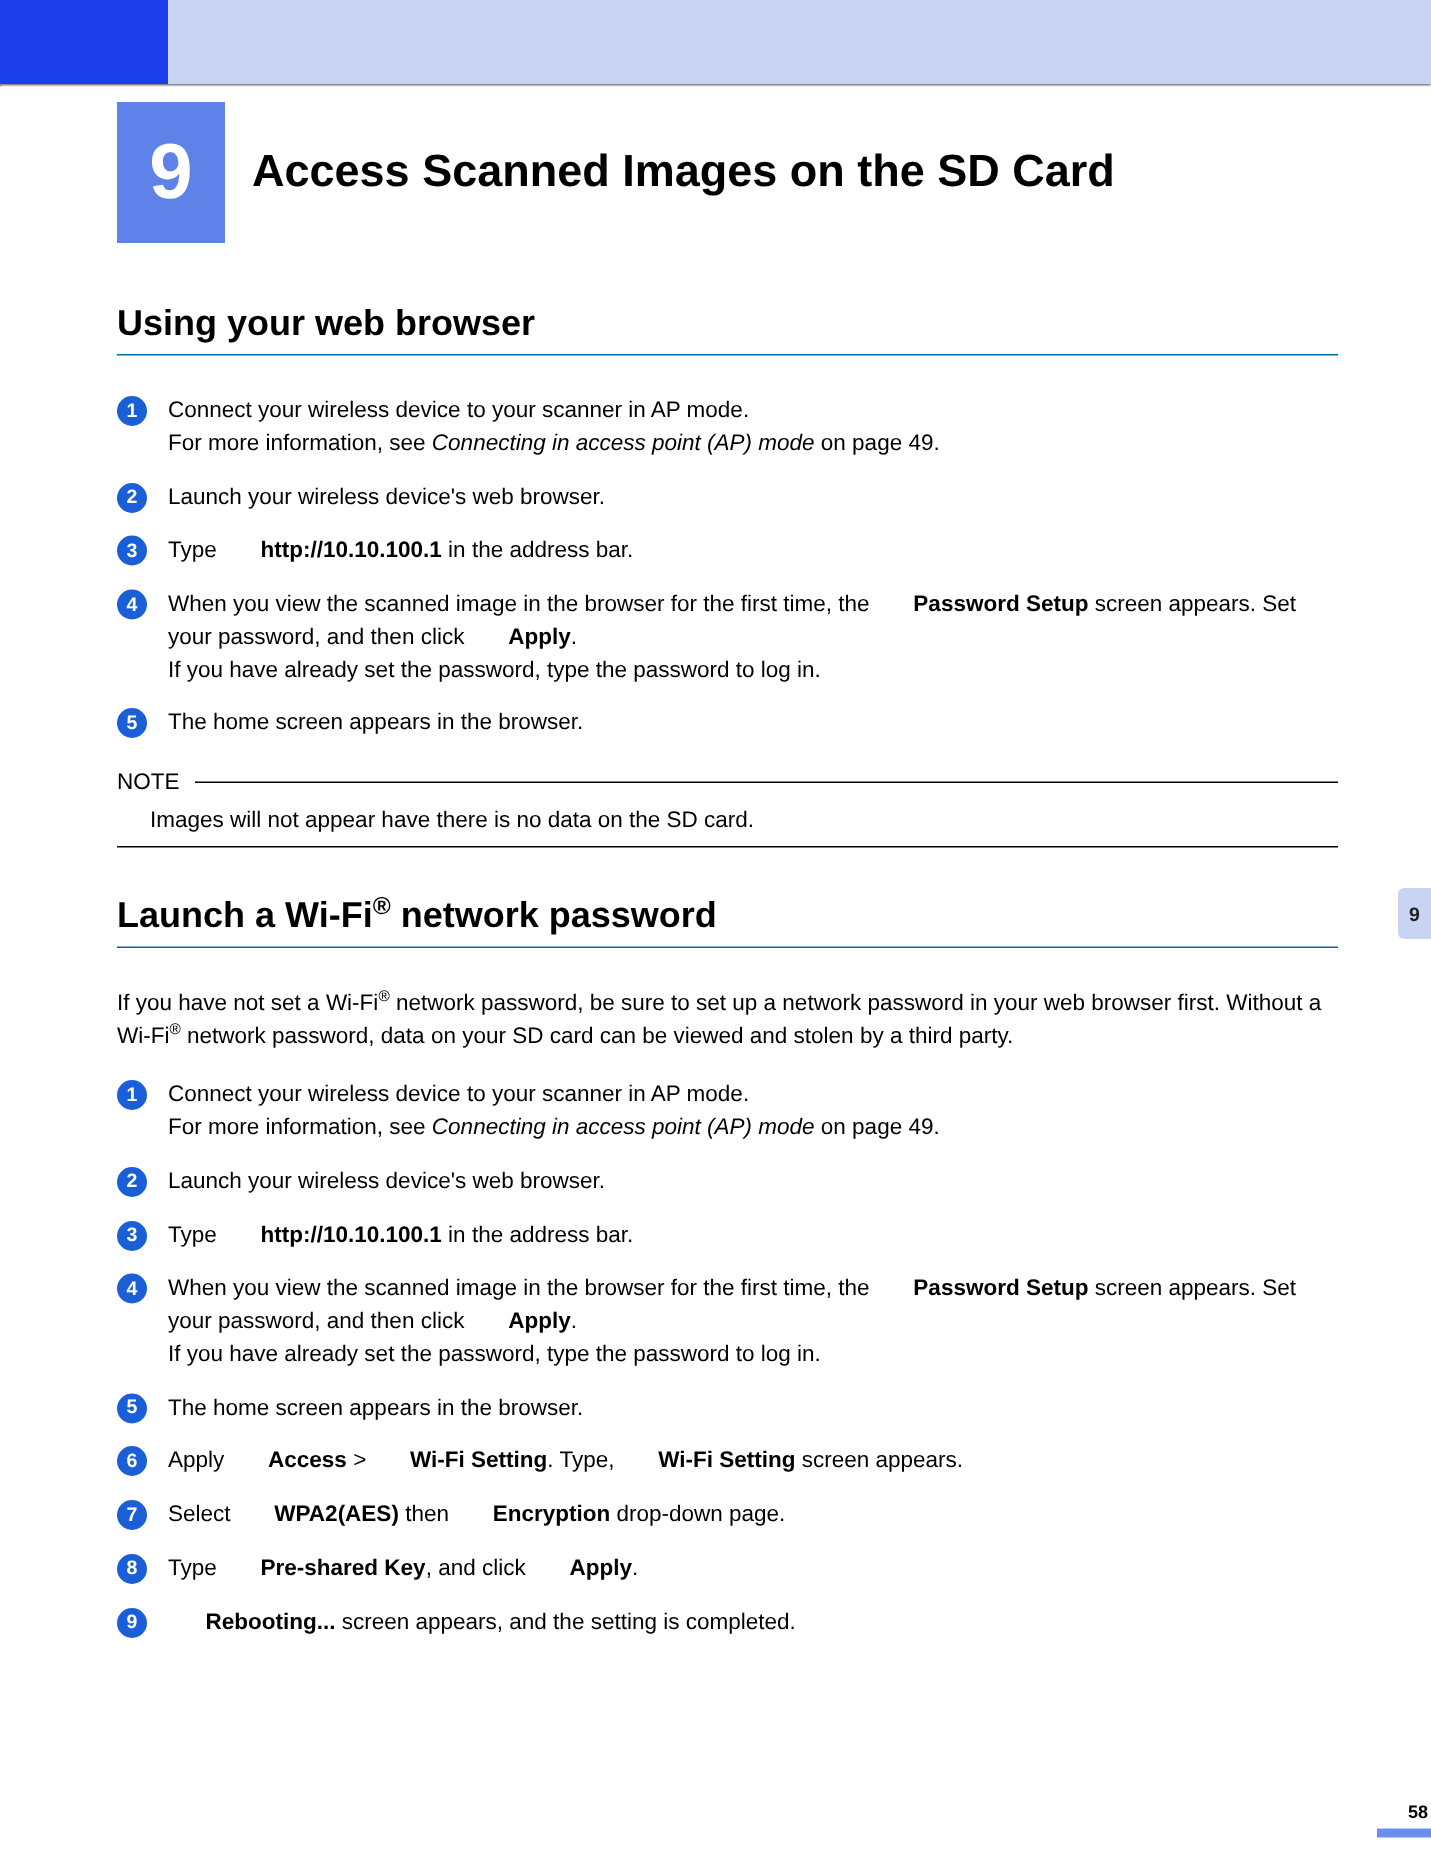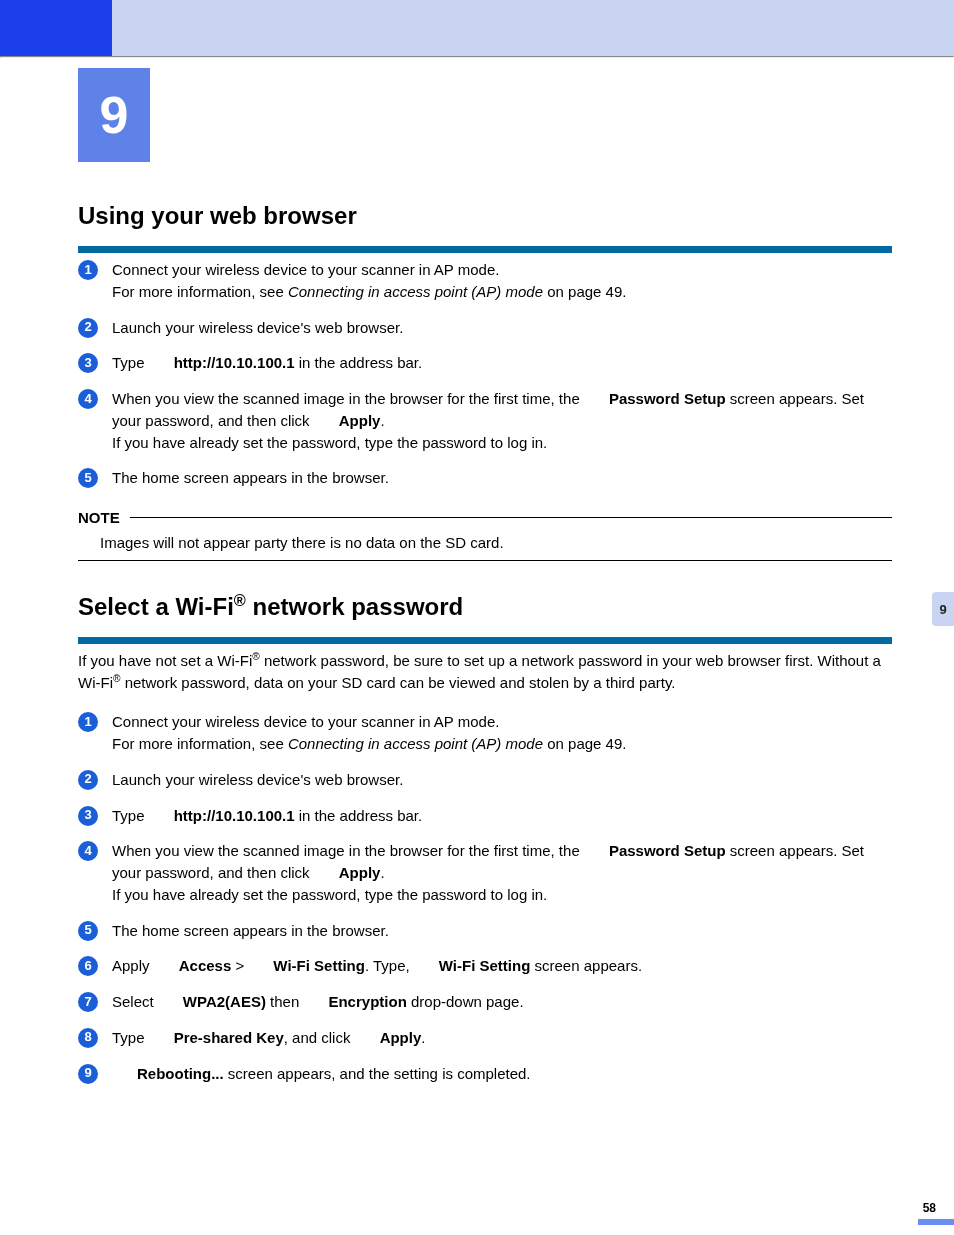--- a/index.html
+++ b/index.html
@@ -22,70 +22,71 @@
     width: 72px; height: 94px; background: #5f82e8; color: #fff;
     display: flex; align-items: center; justify-content: center;
     font-size: 52px; font-weight: bold; margin-right: 18px;
     font-family: Arial, sans-serif;
   }
   .chapter-title { font-size: 30px; font-weight: bold; flex: 1; }
 
   .section { margin-top: 40px; }
   .section-heading {
     font-size: 24px; font-weight: bold;
-    border-bottom: 7px solid #0369a1;
-    padding-bottom: 16px;
-    margin-bottom: 6px;
+    border-bottom: 1px solid #0369a1;
+    padding-bottom: 6px;
+    margin-bottom: 26px;
   }
   .section-intro { font-size: 15px; line-height: 1.45; margin-bottom: 18px; }
 
   .step { display: flex; margin-bottom: 14px; font-size: 15px; line-height: 1.45; }
   .step-bullet {
     width: 20px; height: 20px; background: #1b5fd8; color: #fff;
     border-radius: 50%; font-size: 13px; font-weight: bold;
     display: flex; align-items: center; justify-content: center;
     flex-shrink: 0; margin-right: 14px; margin-top: 1px;
     font-family: Arial, sans-serif;
   }
   .step-body { flex: 1; }
   .step-body .it { font-style: italic; }
   .step-body .bd { font-weight: bold; padding-left: 25px; }
 
   .note-block { margin: 20px 0 30px 0; }
   .note-head-row { display: flex; align-items: center; }
-  .note-label { font-weight: bold; font-size: 15px; padding-right: 10px; }
+  .note-label { font-weight: normal; font-size: 15px; padding-right: 10px; }
   .note-line { flex: 1; border-top: 1px solid #000; }
   .note-body { font-size: 15px; padding: 6px 0 6px 22px; line-height: 1.45; }
 
   .side-tab {
     position: absolute; right: 0; top: 592px;
     width: 22px; height: 34px; background: #c9d4f2;
     border-top-left-radius: 4px; border-bottom-left-radius: 4px;
     display: flex; align-items: center; justify-content: center;
     font-size: 13px; font-weight: bold; color: #222;
   }
   .pg-wrap { position: absolute; right: 0; bottom: 10px; }
   .pg-bar { width: 36px; height: 6px; background: #6a8ff0; margin-top: 4px; }
-  .pg-num { font-size: 12px; font-weight: bold; text-align: right; padding-right: 18px; }
+  .pg-num { font-size: 12px; font-weight: bold; text-align: right; padding-right: 2px; }
 
   sup { font-size: 0.68em; vertical-align: super; }
 </style>
 </head>
 <body>
 
 <div class="top-strip">
   <div class="top-blue"></div>
   <div class="top-light"></div>
 </div>
 <hr class="rule-top">
 
 <div class="content">
 
   <div class="chapter-head">
     <div class="chapter-num">9</div>
+    <div class="chapter-title">Access Scanned Images on the SD Card</div>
   </div>
 
   <div class="section">
     <div class="section-heading">Using your web browser</div>
 
     <div class="step">
       <div class="step-bullet">1</div>
       <div class="step-body">
         <span>Connect your wireless device to your scanner in AP mode.</span><br>
         <span>For more information, see </span><span class="it">Connecting in access point (AP) mode</span><span> on page 49.</span>
@@ -115,30 +116,30 @@
     <div class="step">
       <div class="step-bullet">5</div>
       <div class="step-body">The home screen appears in the browser.</div>
     </div>
 
     <div class="note-block">
       <div class="note-head-row">
         <div class="note-label">NOTE</div>
         <div class="note-line"></div>
       </div>
-      <div class="note-body">Images will not appear party there is no data on the SD card.</div>
+      <div class="note-body">Images will not appear have there is no data on the SD card.</div>
       <div class="note-head-row">
           <div class="note-line"></div>
         </div>
     </div>
   </div>
 
   <div class="section" style="margin-top:10px">
     <div class="section-heading">
-      <span>Select a Wi-Fi</span><sup>®</sup><span> network password</span>
+      <span>Launch a Wi-Fi</span><sup>®</sup><span> network password</span>
     </div>
     <p class="section-intro">
       <span>If you have not set a Wi-Fi</span><sup>®</sup><span> network password, be sure to set up a network password in your web browser first. Without a Wi-Fi</span><sup>®</sup><span> network password, data on your SD card can be viewed and stolen by a third party.</span>
     </p>
 
     <div class="step">
       <div class="step-bullet">1</div>
       <div class="step-body">
         <span>Connect your wireless device to your scanner in AP mode.</span><br>
         <span>For more information, see </span><span class="it">Connecting in access point (AP) mode</span><span> on page 49.</span>

